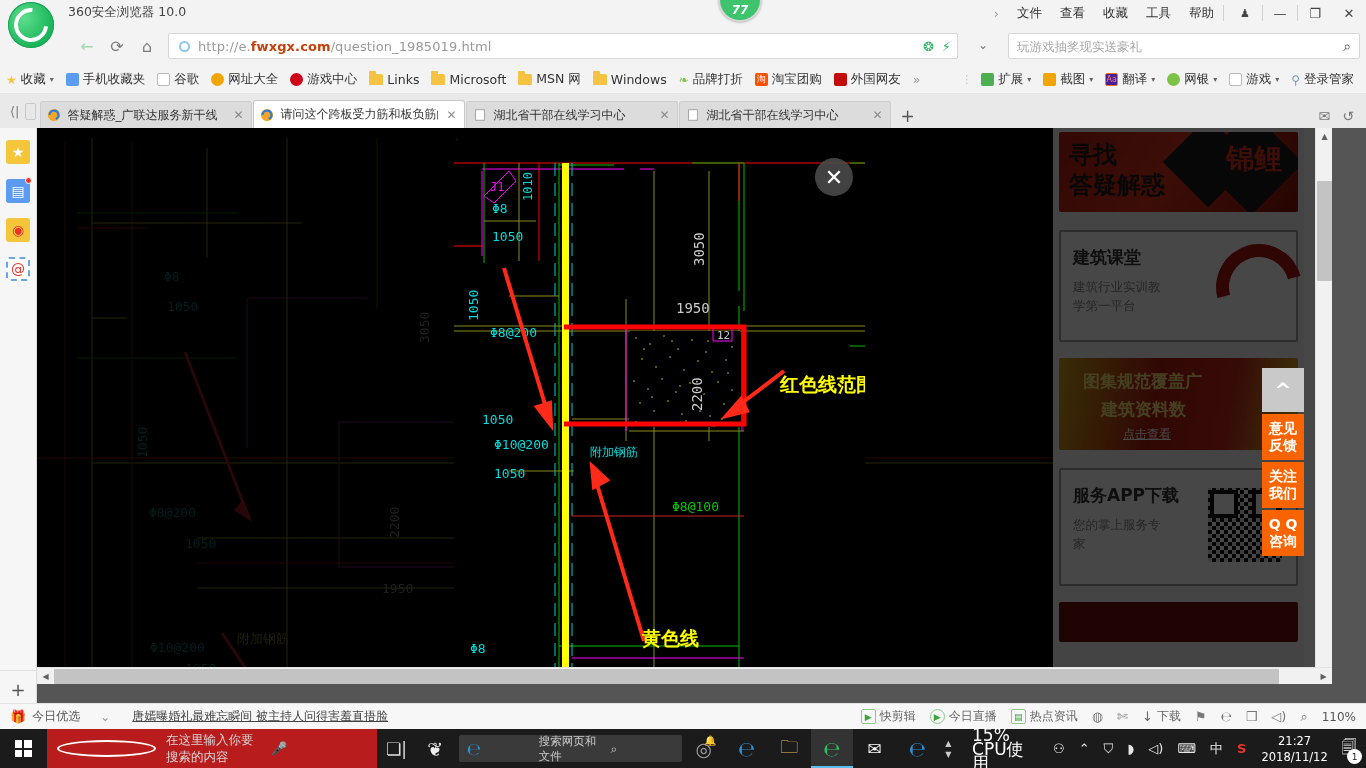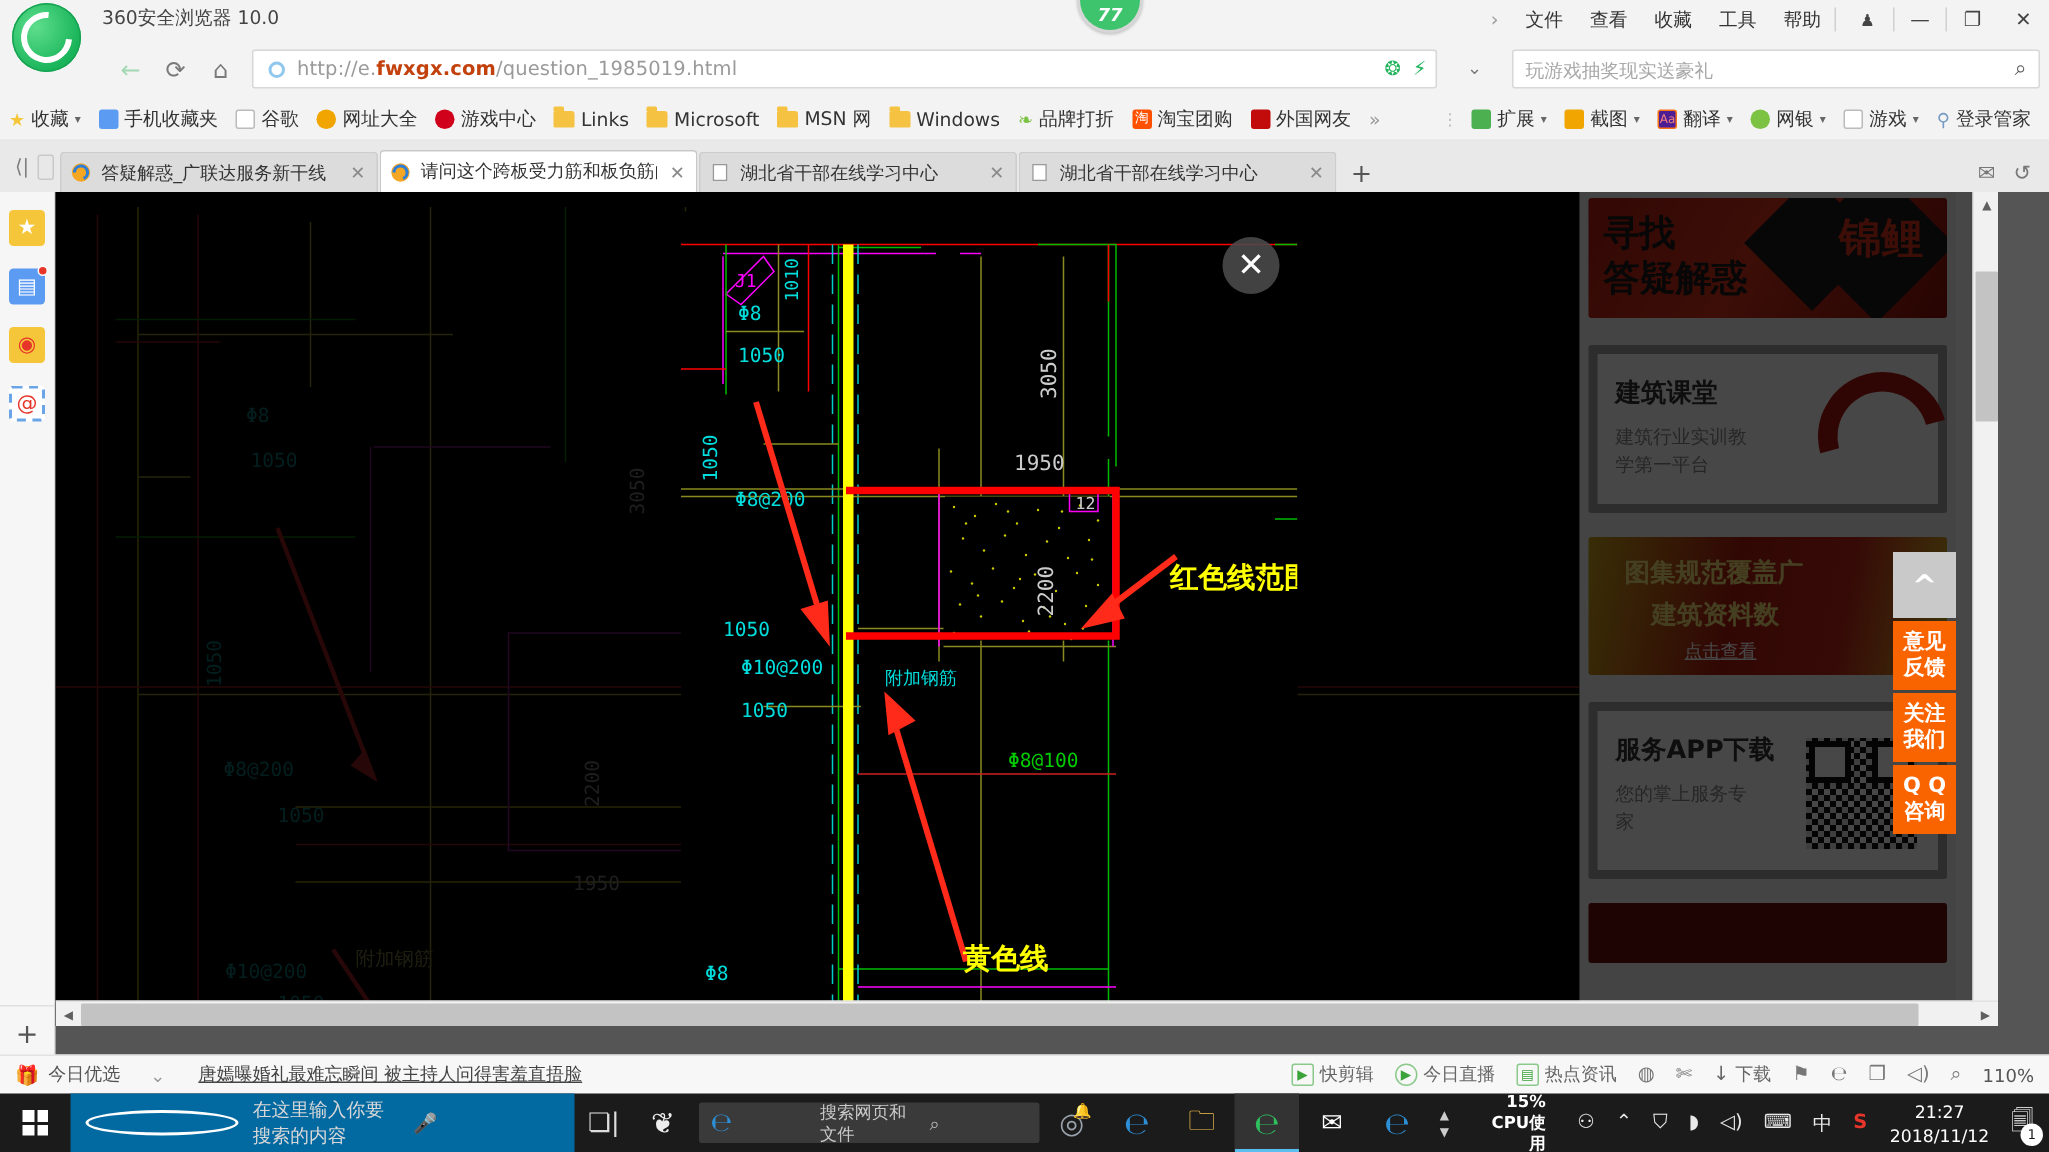--- a/index.html
+++ b/index.html
@@ -159,21 +159,21 @@
     background:linear-gradient(120deg,#b51d12 0%, #d8331c 45%, #8c1208 100%);
   }
   .side-banner .txt { position:absolute; left:10px; top:8px; color:#1b1b1b; font-weight:bold; font-size:24px; line-height:30px;
                       font-family:"DejaVu Sans", sans-serif; }
   .side-banner .diamond { position:absolute; right:10px; top:-6px; width:74px;height:74px;background:#1b1b1b;
                           transform:rotate(45deg); }
   .side-banner .diamond2 { position:absolute; right:58px; top:-2px; width:64px;height:64px;background:#1b1b1b;
                           transform:rotate(45deg); }
   .side-banner .dtxt { position:absolute; right:16px; top:8px; color:#d8331c; font-size:28px; font-weight:bold; }
   .side-card {
-    margin:18px 6px 0 6px; background:#fff; border:6px solid #a3a3a3; border-radius:2px;
+    margin:18px 6px 0 6px; background:#fff; border:2px solid #a3a3a3; border-radius:2px;
     height:112px; position:relative; padding:14px 12px;
   }
   .side-card h4 { font-size:17px; color:#333; font-weight:bold; margin-bottom:8px; }
   .side-card p  { font-size:12.5px; color:#8a8a8a; line-height:19px; width:120px;}
   .swirl { position:absolute; right:-6px; top:12px; width:86px;height:86px; border-radius:50%;
            border:13px solid #a8180c; border-right-color:transparent; border-bottom-color:transparent;
            transform:rotate(30deg); }
   .side-banner2 {
     margin:16px 6px 0 6px; height:92px; border-radius:2px; position:relative; overflow:hidden;
     background:linear-gradient(100deg,#c9a21a 0%, #b01c10 40%, #c2251a 70%, #d8ba22 100%);
@@ -241,31 +241,31 @@
 
   
   .taskbar {
     position:absolute; left:0; top:729px; width:1366px; height:39px; background:#1b1b1b;
     display:flex; align-items:center; color:#fff;
   }
   .start { width:48px;height:39px;display:flex;align-items:center;justify-content:center; }
   .winlogo { width:17px;height:17px;display:grid;grid-template-columns:1fr 1fr;grid-template-rows:1fr 1fr;gap:2px;}
   .winlogo i { background:#fff; display:block; }
   .tb-search {
-    width:340px; height:39px; background:#0369a1; display:flex; align-items:center; padding:0 10px; gap:10px;
+    width:340px; height:39px; background:#b91c1c; display:flex; align-items:center; padding:0 10px; gap:10px;
   }
   .tb-search .o { width:17px;height:17px;border:2px solid #fff;border-radius:50%;}
   .tb-search span { color:#d8d8d8; font-size:12.5px; flex:1; }
   .tb-ico { width:40px;height:39px;display:flex;align-items:center;justify-content:center; font-size:17px; }
   .edge-pill { width:230px;height:27px; background:#3a3a3a; border-radius:2px; display:flex; align-items:center;
                gap:8px; padding:0 8px; margin-left:4px;}
   .edge-pill span { color:#c9c9c9; font-size:11.5px; flex:1; }
   .tray { margin-left:auto; display:flex; align-items:center; gap:0; padding-right:4px; }
   .tray-i { padding:0 7px; font-size:13px; color:#e8e8e8; display:flex;align-items:center;justify-content:center; height:39px;}
-  .cpu { text-align:right; line-height:14px; font-size:11px; color:#fff; padding:0 14px;font-weight:bold; }
+  .cpu { text-align:left; line-height:14px; font-size:17px; color:#fff; padding:0 14px; }
   .clock { text-align:center; line-height:16px; font-size:11.5px; color:#fff; padding:0 8px; }
   .notif { width:30px;height:39px;display:flex;align-items:center;justify-content:center;position:relative; }
   .notif .cnt { position:absolute; right:0px; bottom:4px; width:15px;height:15px;border-radius:50%;
                 background:#fff;color:#1b1b1b;font-size:9px;display:flex;align-items:center;justify-content:center;}
   .tb-updown { display:flex; flex-direction:column; align-items:center; justify-content:center; width:20px;
                font-size:8px; color:#ccc; line-height:11px; }
   .tb-app { width:44px;height:39px;display:flex;align-items:center;justify-content:center; position:relative;}
   .tb-app.sel { background:#333; box-shadow: inset 0 -2px 0 #5bc0f0; }
 </style>
 </head>

